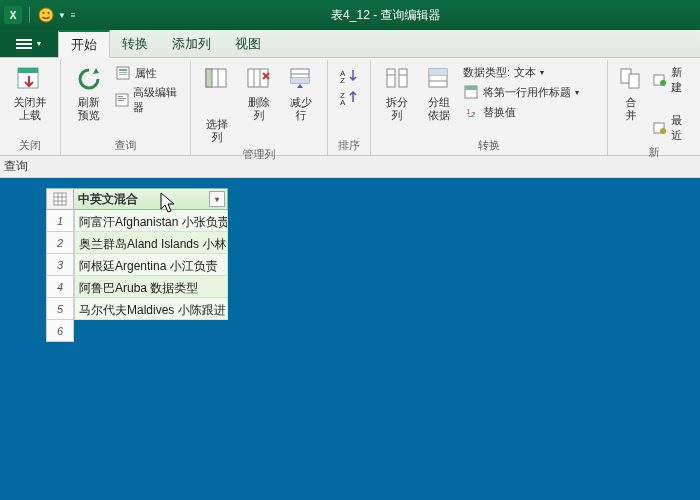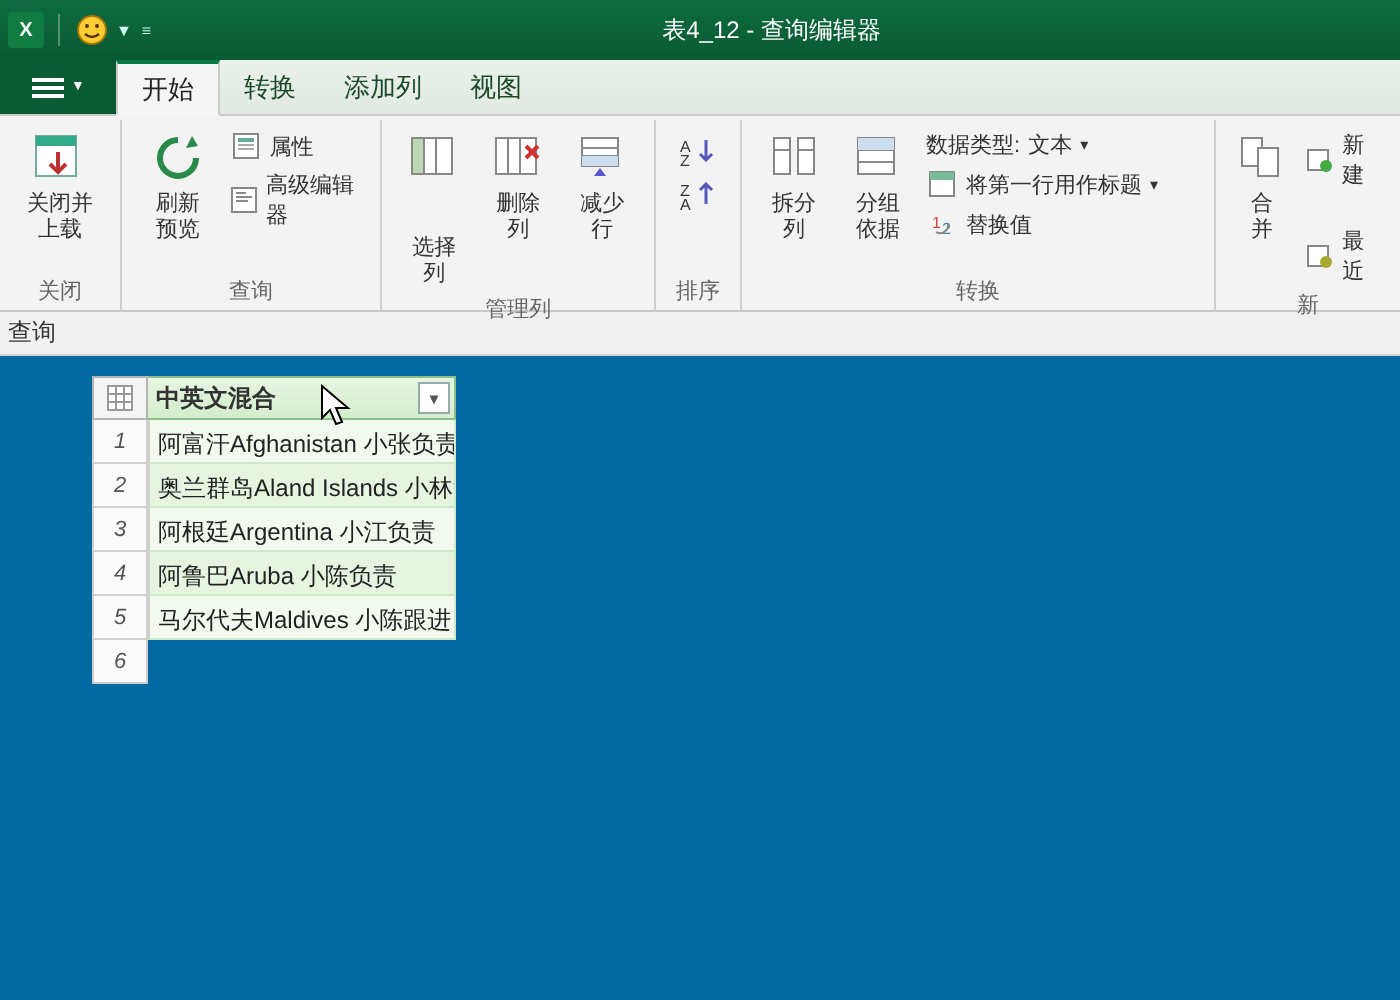--- a/index.html
+++ b/index.html
@@ -328,21 +328,21 @@
   <div class="rownum" style="top:54px;">2</div>
   <div class="cell alt" style="top:54px;">
       <span>奥兰群岛Aland Islands 小林负</span>
     </div>
   <div class="rownum" style="top:76px;">3</div>
   <div class="cell" style="top:76px;">
       <span>阿根廷Argentina 小江负责</span>
     </div>
   <div class="rownum" style="top:98px;">4</div>
   <div class="cell alt" style="top:98px;">
-      <span>阿鲁巴Aruba 小陈负责</span>
+      <span>阿鲁巴Aruba 数据类型</span>
     </div>
   <div class="rownum" style="top:120px;">5</div>
   <div class="cell" style="top:120px;">
       <span>马尔代夫Maldives 小陈跟进</span>
     </div>
   <div class="rownum" style="top:142px;">6</div>
 </div>
 
 <div class="cursor">
   <svg width="17" height="24" viewBox="0 0 17 24">

